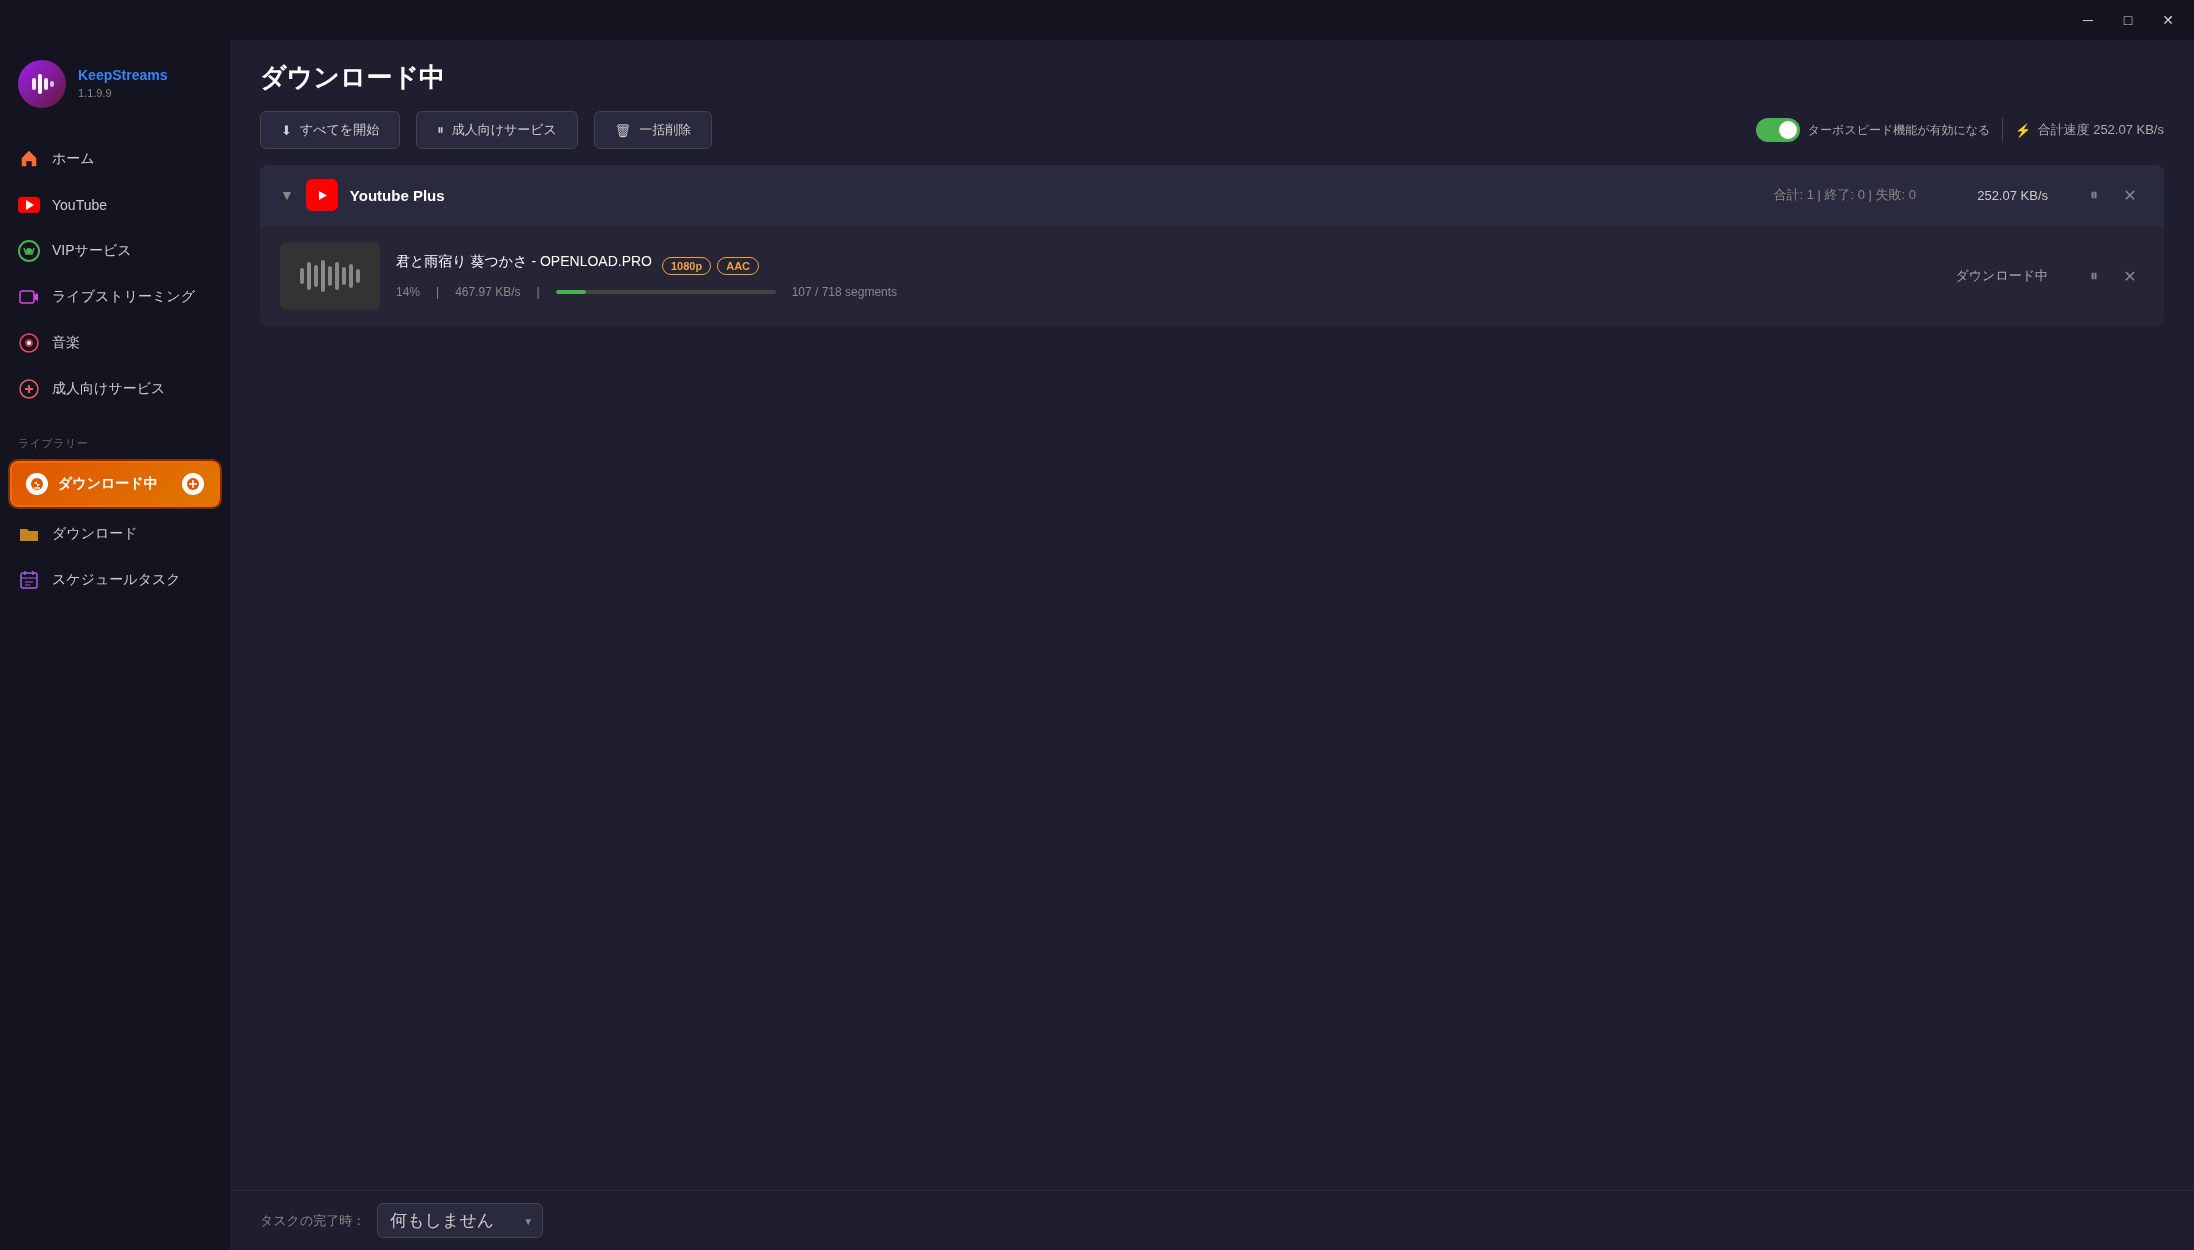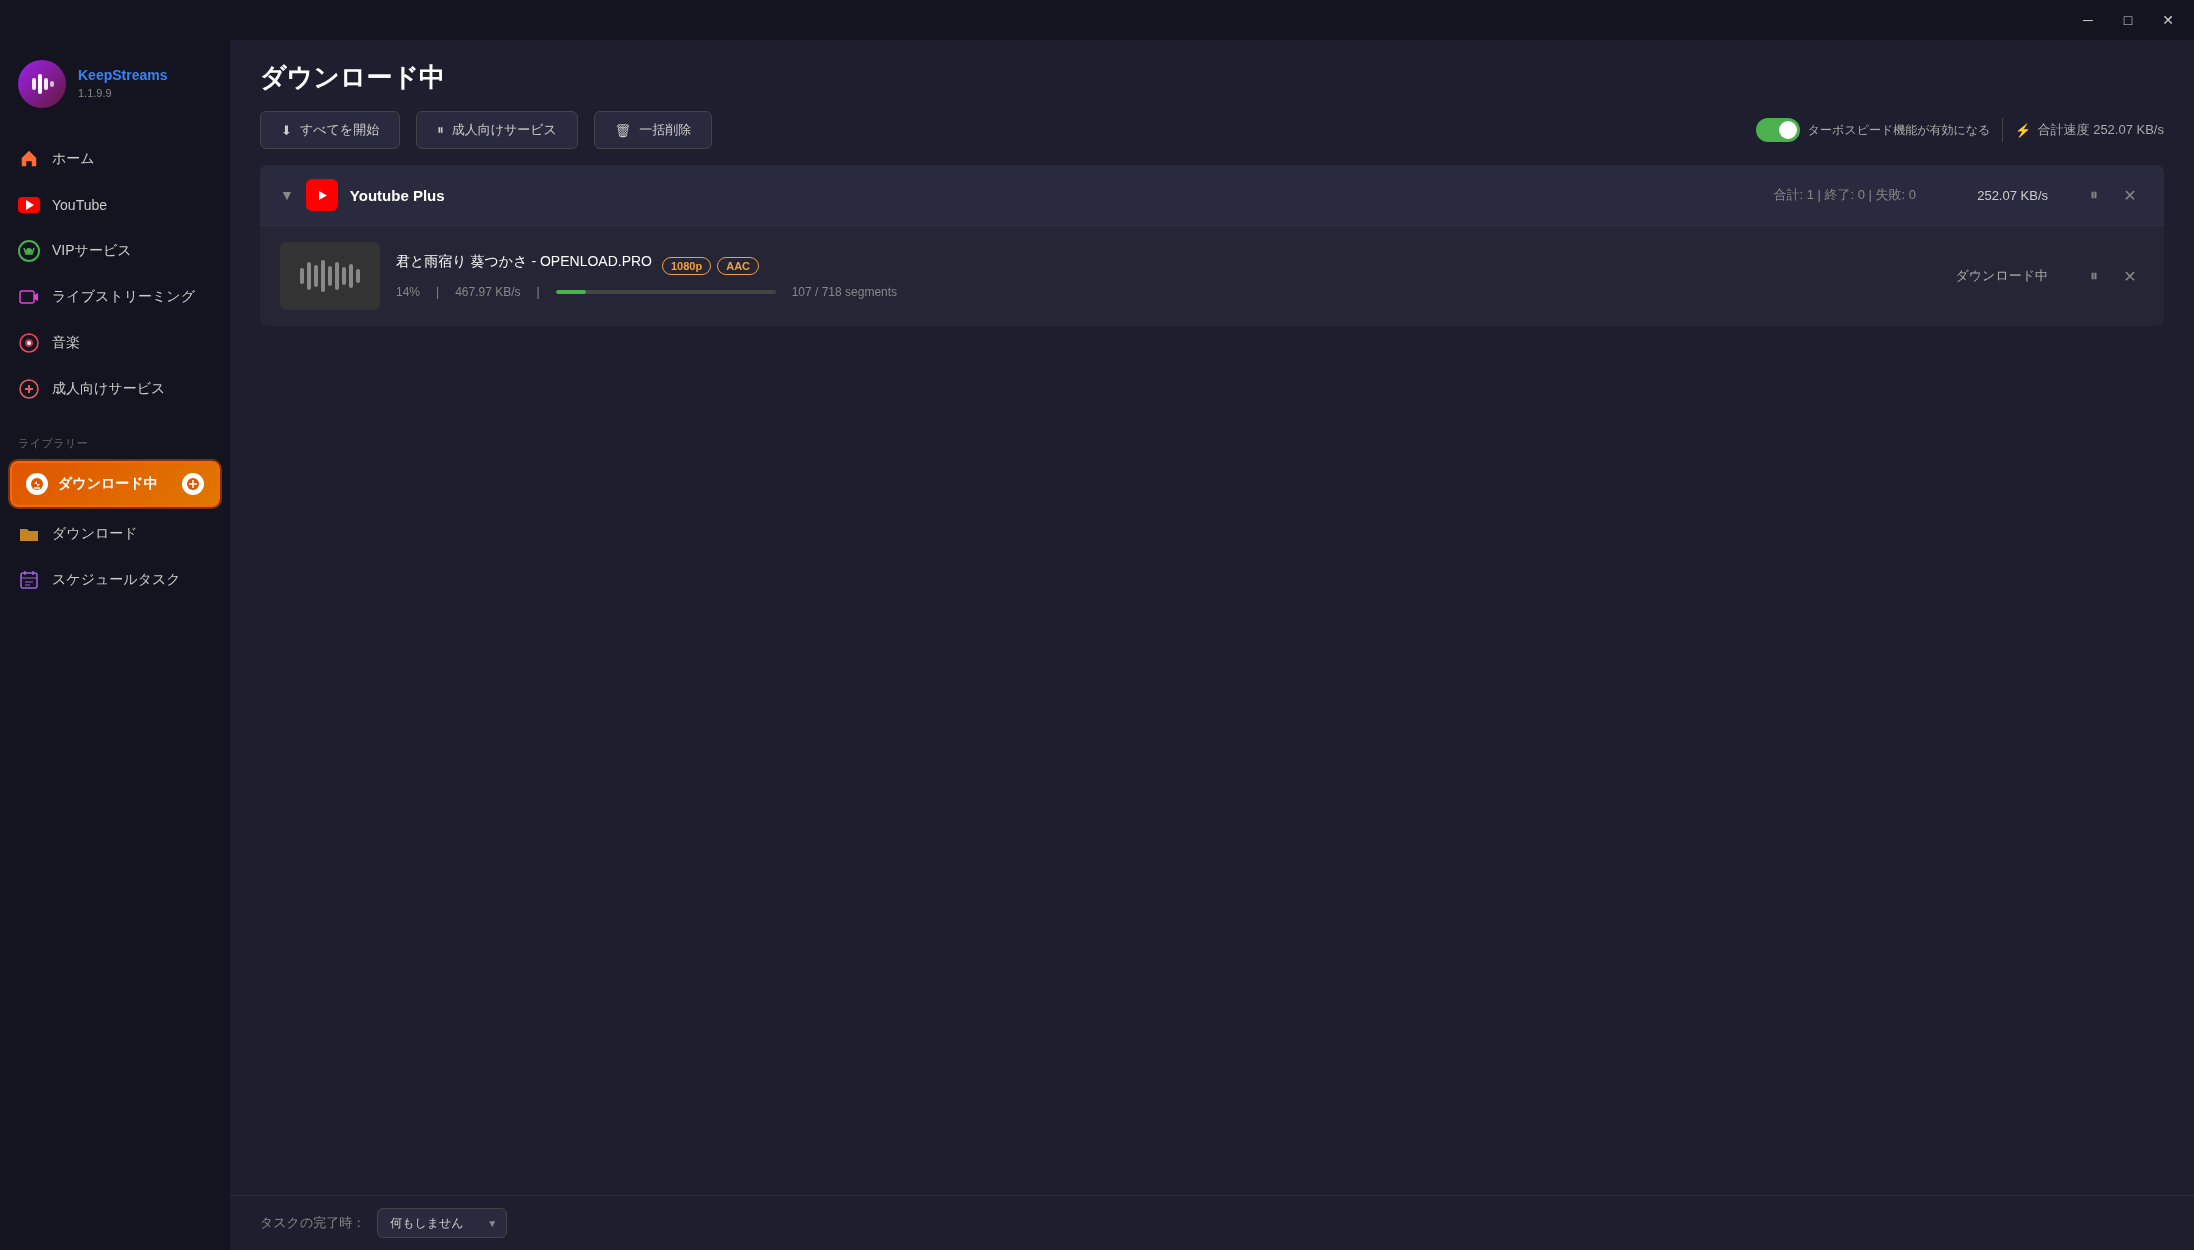--- a/index.html
+++ b/index.html
@@ -406,21 +406,21 @@
     .bottom-label {
       font-size: 13px;
       color: #888;
     }
     .bottom-select {
       padding: 7px 30px 7px 12px;
       background: #2a2a3e;
       border: 1px solid #444;
       color: #ccc;
       border-radius: 6px;
-      font-size: 12px;
+      font-size: 17px;
       cursor: pointer;
       appearance: none;
       position: relative;
     }
     .select-wrap {
       position: relative;
       display: inline-block;
     }
     .select-wrap::after {
       content: '▼';

